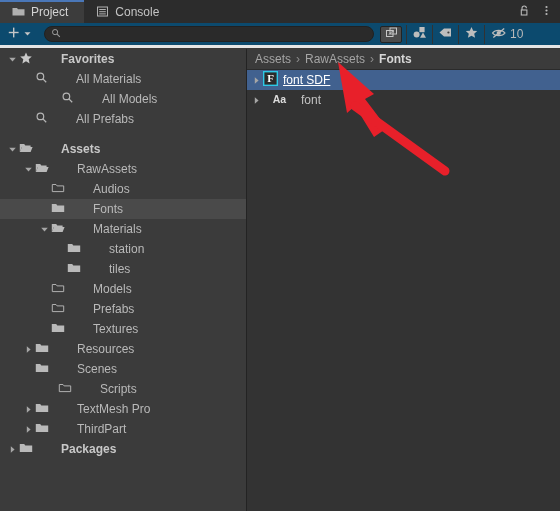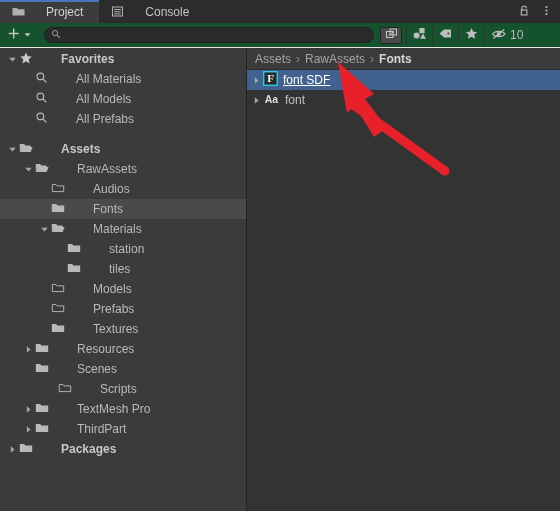--- a/index.html
+++ b/index.html
@@ -25,21 +25,21 @@
     left: 0; top: 0;
     width: 560px; height: 23px;
     background: #2c2c2c;
     display: flex;
     align-items: stretch;
   }
   .tab {
     position: relative;
     display: flex;
     align-items: center;
-    gap: 21px;
+    gap: 6px;
     padding: 0 16px 0 12px;
     height: 23px;
     box-sizing: border-box;
     color: #c4c4c4;
     font-size: 12px;
     cursor: default;
   }
   .tab.active {
     background: #3c3c3c;
     color: #d4d4d4;
@@ -65,22 +65,22 @@
     width: 20px; height: 20px;
     display: flex; align-items: center; justify-content: center;
     cursor: default;
   }
 
   
   .toolbar {
     position: absolute;
     left: 0; top: 23px;
     width: 560px; height: 25px;
-    background: #14532d;
-    border-bottom: 1px solid #e5e5e5;
+    background: #0c4a6e;
+    border-bottom: 3px solid #e5e5e5;
     box-sizing: border-box;
     display: flex;
     align-items: center;
   }
   .plusbtn {
     display: flex; align-items: center; gap: 3px;
     margin-left: 7px;
     cursor: default;
   }
   .searchwrap {
@@ -348,21 +348,21 @@
           <span class="tlabel bold">Favorites</span>
         </div>
         <div class="trow" style="padding-left: 22px;">
           <span class="arrow"></span>
           <span class="ico"><svg width="13" height="13" viewBox="0 0 13 13">
               <circle cx="5.4" cy="5.4" r="3.3" fill="none" stroke="#b5b5b5" stroke-width="1.2"></circle>
               <line x1="7.9" y1="7.9" x2="11.2" y2="11.2" stroke="#b5b5b5" stroke-width="1.3"></line>
             </svg></span>
           <span class="tlabel">All Materials</span>
         </div>
-        <div class="trow" style="padding-left: 22px;">
+        <div class="trow" style="padding-left: 22px; margin-left: 26px;">
           <span class="arrow"></span>
           <span class="ico"><svg width="13" height="13" viewBox="0 0 13 13">
               <circle cx="5.4" cy="5.4" r="3.3" fill="none" stroke="#b5b5b5" stroke-width="1.2"></circle>
               <line x1="7.9" y1="7.9" x2="11.2" y2="11.2" stroke="#b5b5b5" stroke-width="1.3"></line>
             </svg></span>
           <span class="tlabel">All Models</span>
         </div>
         <div class="trow" style="padding-left: 22px;">
           <span class="arrow"></span>
           <span class="ico"><svg width="13" height="13" viewBox="0 0 13 13">
@@ -534,21 +534,21 @@
             <svg width="9" height="9" viewBox="0 0 9 9">
               <path d="M2.8 1.2 L6.6 4.5 L2.8 7.8 Z" fill="#a6a6a6"></path>
             </svg>
           </span>
           <span class="ico"><svg width="15" height="15" viewBox="0 0 15 15">
               <rect x="0.7" y="0.7" width="13.6" height="13.6" fill="#2b2b2b" stroke="#2ec8e6" stroke-width="1.4"></rect>
               <text x="7.5" y="11.4" font-family="Liberation Serif, serif" font-size="11" font-weight="bold" fill="#ffffff" text-anchor="middle">F</text>
             </svg></span>
           <span class="flabel">font SDF</span>
         </div>
-        <div class="frow" style="padding-left: 3px;">
+        <div class="frow" style="padding-left: 3px; gap: 8px;">
           <span class="arrow">
             <svg width="9" height="9" viewBox="0 0 9 9">
               <path d="M2.8 1.2 L6.6 4.5 L2.8 7.8 Z" fill="#a6a6a6"></path>
             </svg>
           </span>
           <span class="ico"><svg width="17" height="14" viewBox="0 0 17 14">
               <text x="8.5" y="11" font-family="Liberation Sans, sans-serif" font-size="10.5" font-weight="bold" fill="#dcdcdc" text-anchor="middle">Aa</text>
             </svg></span>
           <span class="flabel">font</span>
         </div>

